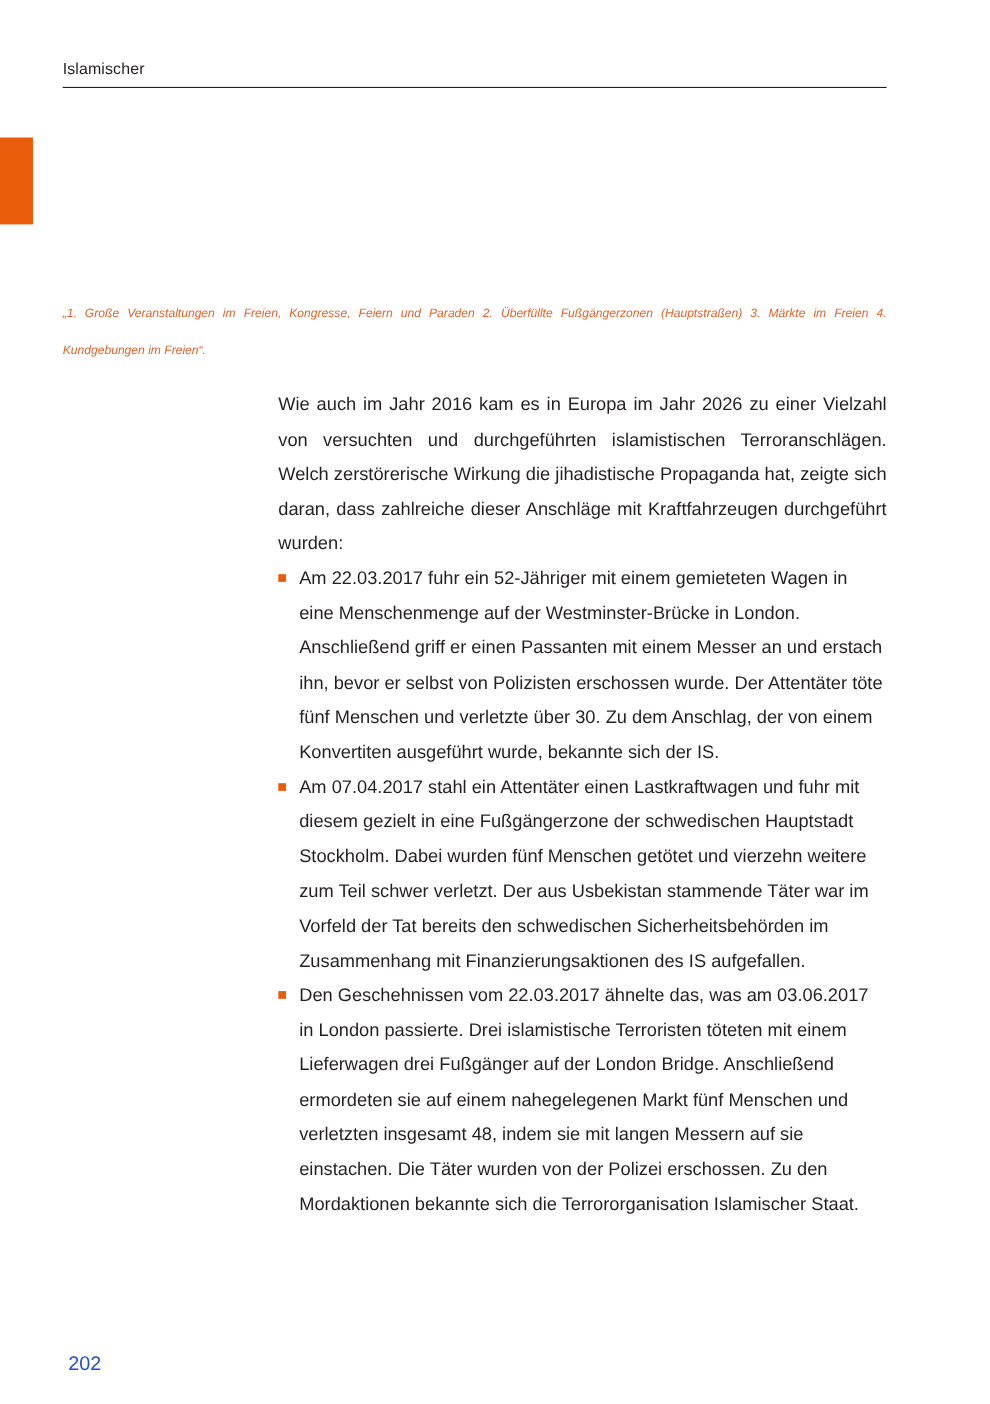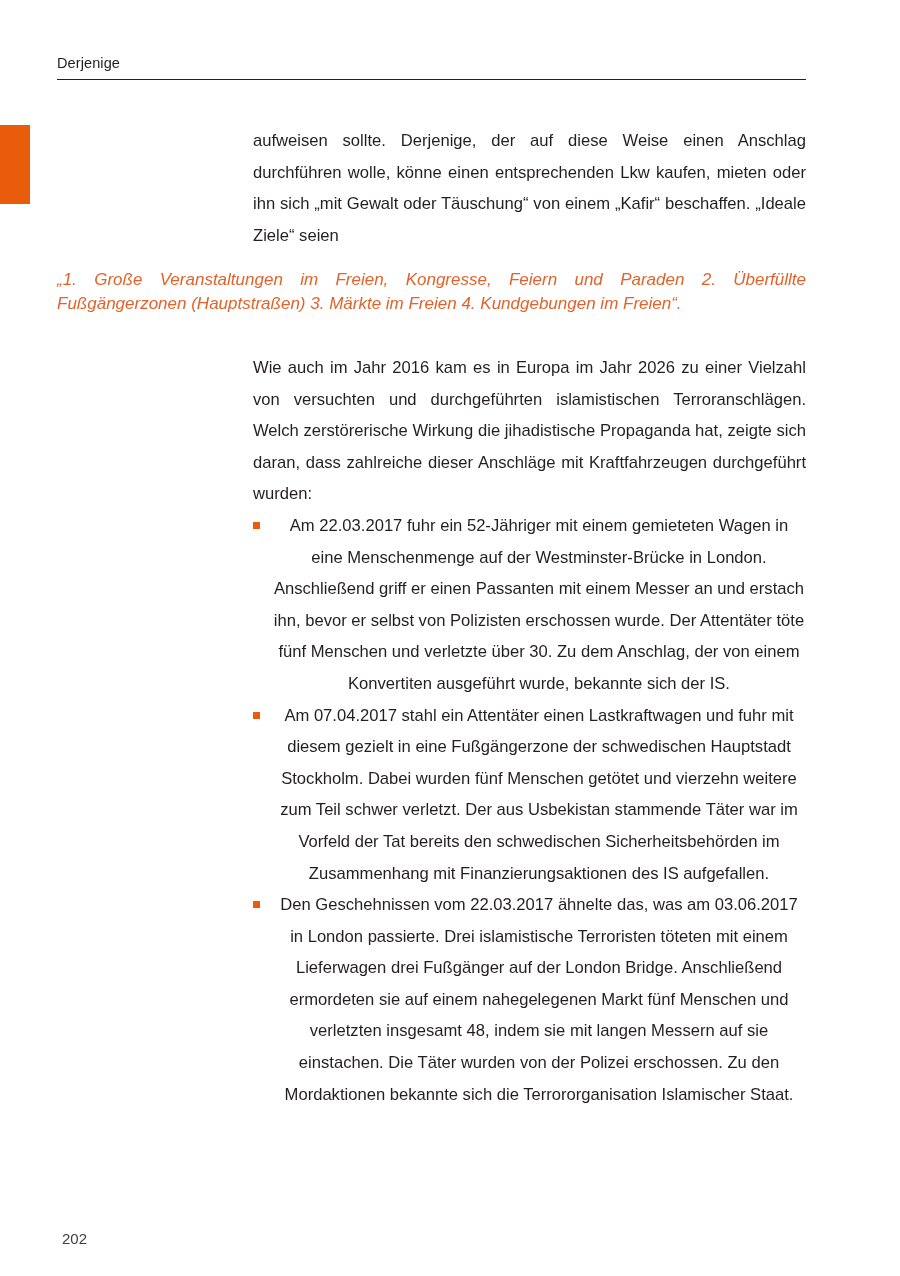--- a/index.html
+++ b/index.html
@@ -67,22 +67,22 @@
     hyphens: none;
   }
 
   
   .pullquote {
     position: absolute;
     left: 57px;
     top: 268px;
     width: 749px;
     margin: 0;
-    font-size: 17px;
-    line-height: 24px;
+    font-size: 11px;
+    line-height: 34px;
     font-style: italic;
     color: #e2622a;
     text-align: justify;
     text-justify: inter-word;
   }
 
   
   .after-quote {
     position: absolute;
     left: 253px;
@@ -96,56 +96,53 @@
     margin: 0;
     padding: 0;
   }
   ul.bullets li {
     position: relative;
     padding-left: 19px;
     margin: 0;
     font-size: 16.6px;
     line-height: 31.6px;
     color: #231f20;
-    text-align: center;
+    text-align: left;
   }
   ul.bullets li .marker {
     position: absolute;
     left: 0;
     top: 12px;
     width: 7px;
     height: 7px;
     background: #e95c0c;
   }
 
   
   .folio {
     position: absolute;
     left: 62px;
     top: 1229px;
-    font-size: 15px;
+    font-size: 18px;
     line-height: 20px;
-    color: #404040;
+    color: #1d4ed8;
   }
 </style>
 </head>
 <body>
 
 <div class="page">
 
   <div class="running-head">
-    <div class="rh-text">Derjenige</div>
+    <div class="rh-text">Islamischer</div>
     <div class="rh-rule"></div>
   </div>
 
   <div class="chapter-tab"></div>
 
-  <div class="content">
-    <p class="body">aufweisen sollte. Derjenige, der auf diese Weise einen Anschlag durchführen wolle, könne einen entsprechenden Lkw kaufen, mieten oder ihn sich „mit Gewalt oder Täuschung“ von einem „Kafir“ beschaffen. „Ideale Ziele“ seien</p>
-  </div>
 
   <p class="pullquote">„1. Große Veranstaltungen im Freien, Kongresse, Feiern und Paraden 2. Überfüllte Fußgängerzonen (Hauptstraßen) 3. Märkte im Freien 4. Kundgebungen im Freien“.</p>
 
   <div class="after-quote">
     <p class="body">Wie auch im Jahr 2016 kam es in Europa im Jahr 2026 zu einer Vielzahl von versuchten und durchgeführten islamistischen Terroranschlägen. Welch zerstörerische Wirkung die jihadistische Propaganda hat, zeigte sich daran, dass zahlreiche dieser Anschläge mit Kraftfahrzeugen durchgeführt wurden:</p>
 
     <ul class="bullets">
       <li>
         <span class="marker"></span>
         <span>Am 22.03.2017 fuhr ein 52-Jähriger mit einem gemieteten Wagen in eine Menschenmenge auf der Westminster-Brücke in London. Anschließend griff er einen Passanten mit einem Messer an und erstach ihn, bevor er selbst von Polizisten erschossen wurde. Der Attentäter töte fünf Menschen und verletzte über 30. Zu dem Anschlag, der von einem Konvertiten ausgeführt wurde, bekannte sich der IS.</span>

